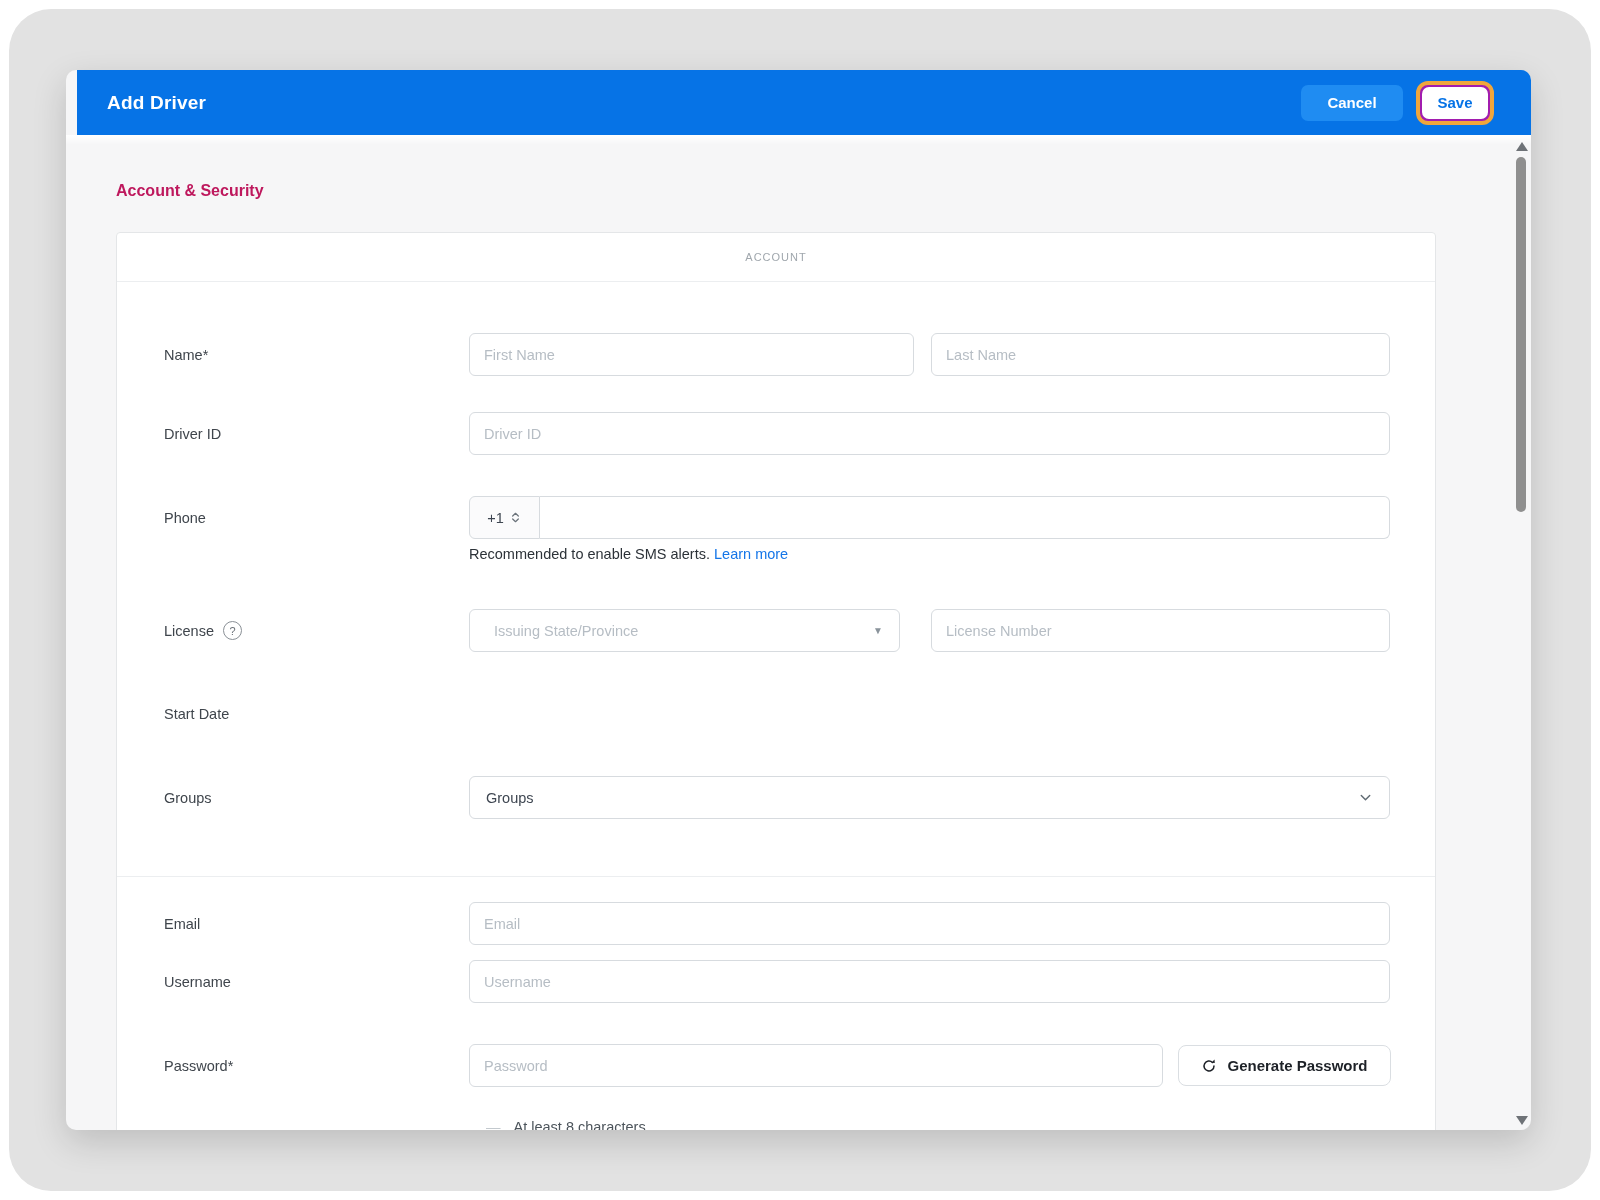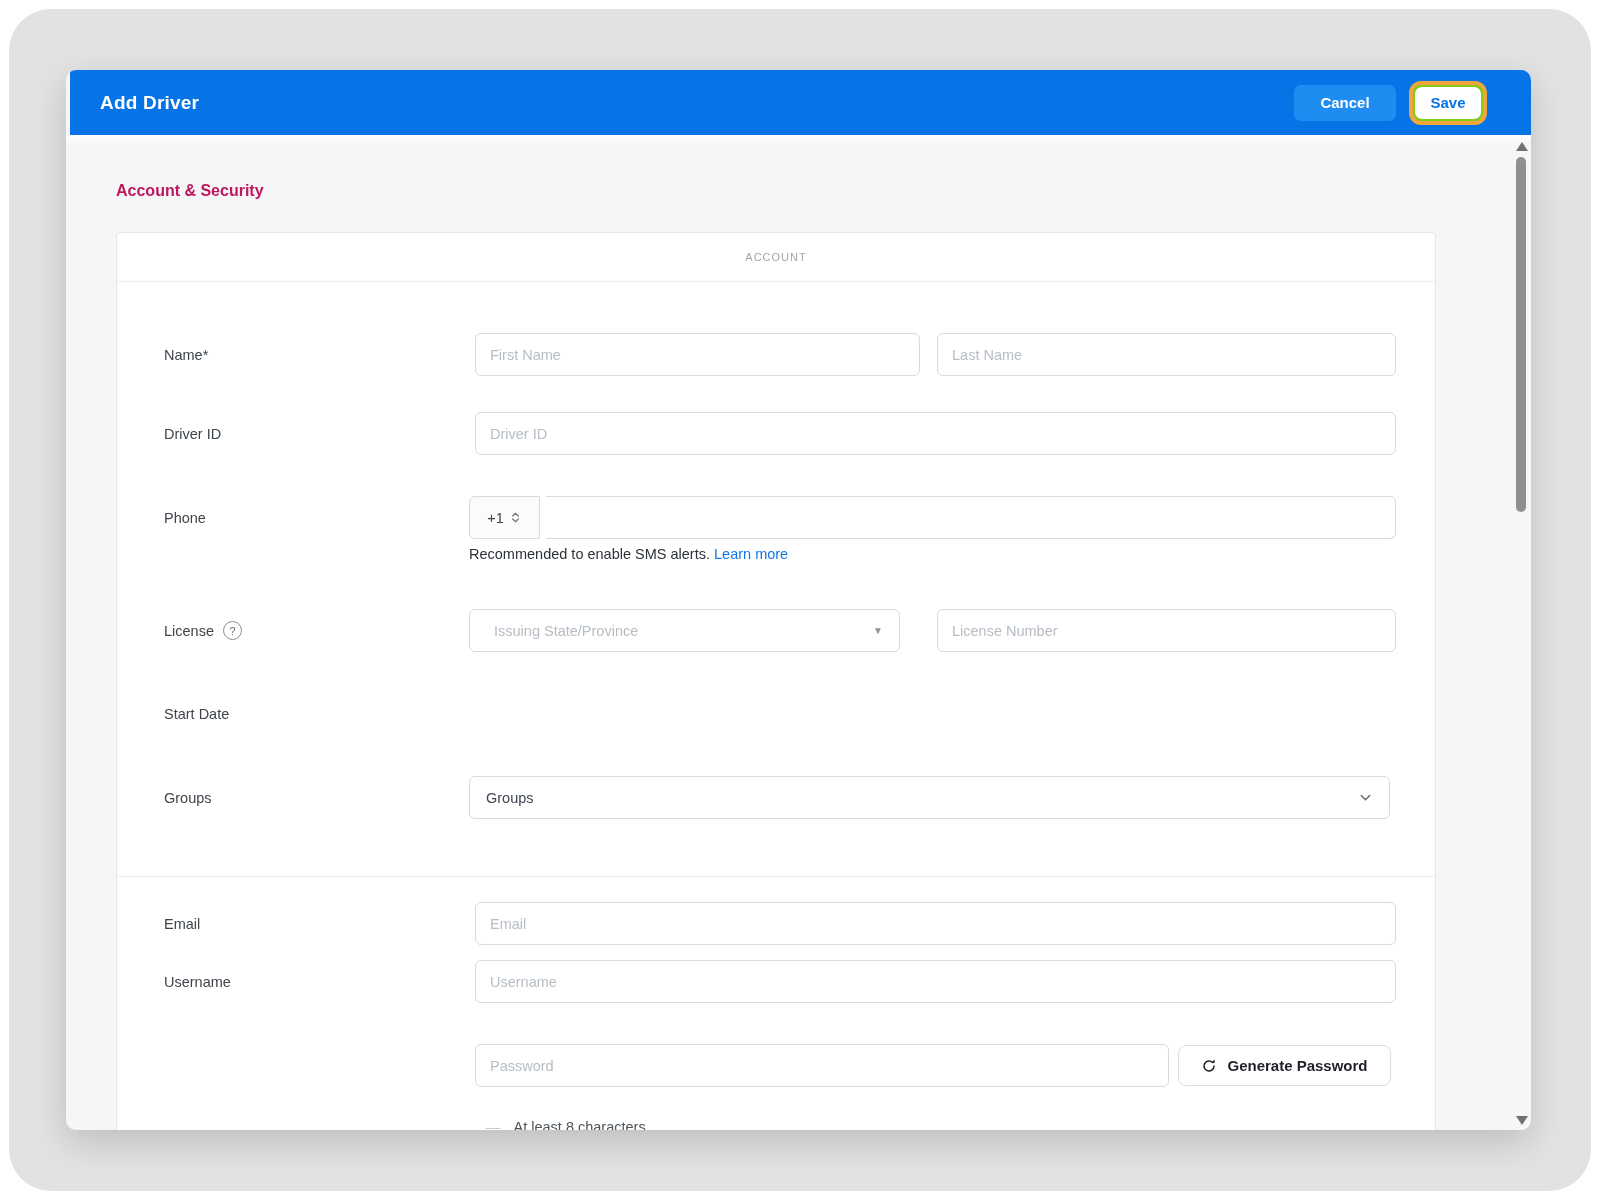--- a/index.html
+++ b/index.html
@@ -7,33 +7,33 @@
     --cancel-button-blue:#1f8cf2;
     --save-ring-orange:#f0a63c;
     --link-blue:#1576e8;
   }
   *{margin:0;padding:0;box-sizing:border-box;}
   html,body{width:1600px;height:1200px;background:#ffffff;font-family:"Liberation Sans",sans-serif;}
   .canvas{position:relative;width:1600px;height:1200px;background:#ffffff;overflow:hidden;}
   .desktop{position:absolute;left:9px;top:9px;right:9px;bottom:9px;background:#e2e2e2;border-radius:42px;}
   .modal{position:absolute;left:66px;top:70px;width:1465px;height:1060px;background:#f6f6f7;border-radius:10px;overflow:hidden;box-shadow:0 12px 34px rgba(0,0,0,.16);}
   
-  .modal-header{position:absolute;left:4px;top:0;width:100%;height:65px;background:var(--header-blue);display:flex;align-items:center;padding:0 48px 0 30px;}
+  .modal-header{position:absolute;left:11px;top:0;width:100%;height:65px;background:var(--header-blue);display:flex;align-items:center;padding:0 48px 0 30px;}
   .modal-title{color:#ffffff;font-size:19px;font-weight:bold;letter-spacing:.2px;}
   .header-actions{margin-left:auto;display:flex;align-items:center;gap:13px;}
   .cancel-btn{width:102px;height:36px;border:none;border-radius:7px;background:var(--cancel-button-blue);color:#ffffff;font-size:15px;font-weight:bold;font-family:inherit;cursor:pointer;}
-  .save-ring{border:4px solid var(--save-ring-orange);border-radius:12px;padding:2px;background:#84cc16;}
+  .save-ring{border:4px solid var(--save-ring-orange);border-radius:12px;padding:2px;background:#a21caf;}
   .save-btn{width:66px;height:32px;border:none;border-radius:7px;background:#ffffff;color:var(--header-blue);font-size:15px;font-weight:bold;font-family:inherit;cursor:pointer;}
   .header-shade{position:absolute;left:0;top:65px;width:100%;height:10px;background:linear-gradient(#ffffff,rgba(255,255,255,0));pointer-events:none;}
   
   .section-title{position:absolute;left:50px;top:112px;font-size:16px;font-weight:bold;color:#be185d;}
   .card{position:absolute;left:50px;top:162px;width:1320px;height:1000px;background:#ffffff;border:1px solid #e4e6e8;border-radius:4px;}
   .card-group-label{position:absolute;left:0;top:0;width:100%;height:49px;display:flex;align-items:center;justify-content:center;color:#a0a7ad;font-size:11px;letter-spacing:1px;border-bottom:1px solid #eceef0;}
   .row-label{position:absolute;left:47px;width:230px;height:43px;display:flex;align-items:center;font-size:14.5px;color:#3f454c;}
-  .field{position:absolute;height:43px;border:1px solid #d7dbdf;border-radius:6px;background:#ffffff;font-family:inherit;font-size:14.5px;color:#2c3238;padding:8px 14px;outline:none;margin-left:6px;}
+  .field{position:absolute;height:43px;border:1px solid #d7dbdf;border-radius:6px;background:#ffffff;font-family:inherit;font-size:14.5px;color:#2c3238;padding:8px 14px;outline:none;}
   .field::placeholder{color:#b6bdc4;opacity:1;}
   .select-box{position:absolute;height:43px;border:1px solid #d7dbdf;border-radius:6px;background:#ffffff;display:flex;align-items:center;padding:0 16px;cursor:pointer;}
   .select-placeholder{color:#b6bdc4;font-size:14.5px;margin-left:8px;}
   .select-value{color:#3e4651;font-size:14.5px;}
   .spacer{flex:1;}
   .divider{position:absolute;left:0;width:100%;height:1px;background:#eceef0;}
   
   .dial-box{position:absolute;width:71px;height:43px;border:1px solid #d7dbdf;border-radius:6px 0 0 6px;background:#fbfbfc;display:flex;align-items:center;justify-content:center;gap:5px;cursor:pointer;}
   .dial-code{font-size:14.5px;color:#3e4651;}
   .phone-input{border-radius:0 6px 6px 0;border-left:none;}
@@ -123,20 +123,21 @@
       </div>
 
       <div class="divider" style="top:643px;"></div>
 
       <div class="row-label" style="top:669px;">Email</div>
       <input class="field" style="left: 352px; top: 669px; width: 921px;" placeholder="Email">
 
       <div class="row-label" style="top:727px;">Username</div>
       <input class="field" style="left: 352px; top: 727px; width: 921px;" placeholder="Username">
 
+      <div class="row-label" style="top:811px;">Password*</div>
       <input class="field" style="left: 352px; top: 811px; width: 694px;" placeholder="Password">
       <button class="gen-btn" style="left:1061px;top:812px;width:213px;">
         <span>
           <svg width="16" height="16" viewBox="0 0 18 18">
               <path d="M14.6 9a5.6 5.6 0 1 1-1.7-4" fill="none" stroke="#1d2127" stroke-width="1.7" stroke-linecap="round"></path>
               <path d="M15.2 1.8l.3 3.8-3.8-.3z" fill="#1d2127"></path>
             </svg>
         </span>
         <span>Generate Password</span>
       </button>

